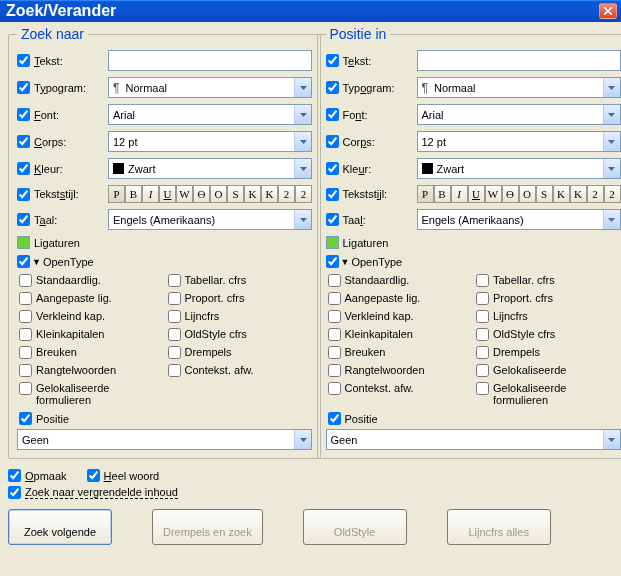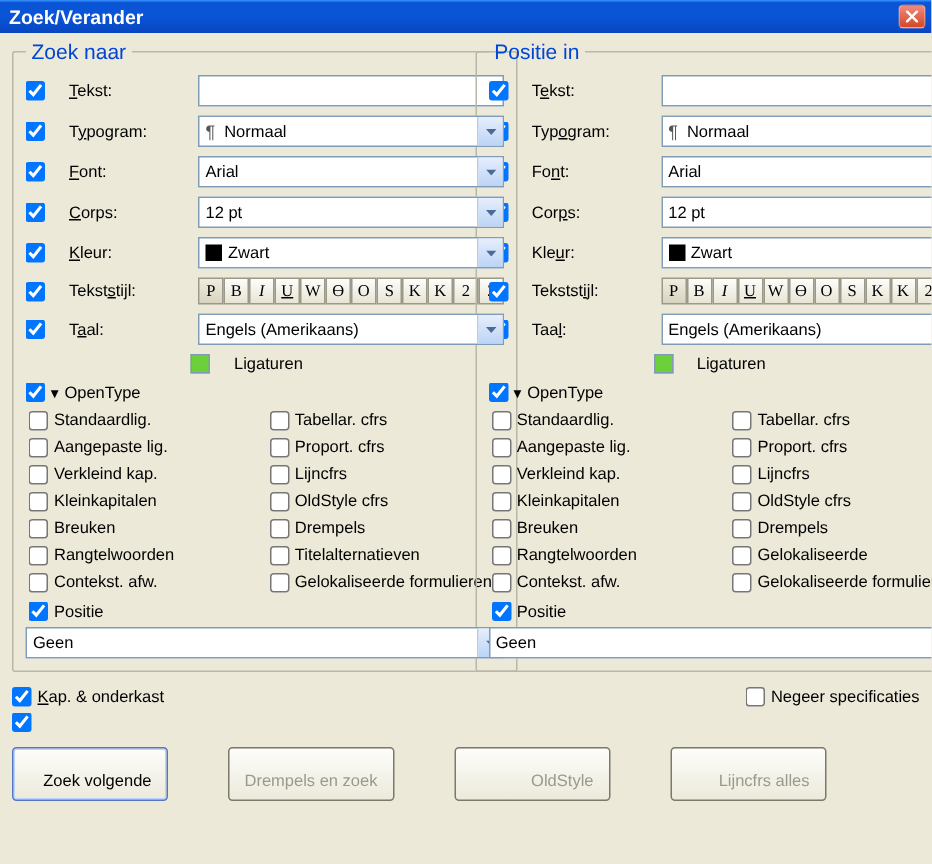--- a/index.html
+++ b/index.html
@@ -14,21 +14,21 @@
     overflow: hidden;
   }
   .titlebar {
     height: 22px;
     background: linear-gradient(to bottom,#3a95ff 0%,#0a54d6 8%,#0a54d6 50%,#0846c0 100%);
     color: #fff;
     display: flex;
     align-items: center;
     padding: 0 4px 0 6px;
     font-weight: bold;
-    font-size: 13px;
+    font-size: 16px;
   }
   .titlebar .spacer { flex:1; }
   .closebtn {
     width: 18px; height: 16px;
     background: linear-gradient(to bottom,#f08a7a,#d44828);
     border: 1px solid #fff4;
     border-radius: 3px;
     display:flex; align-items:center; justify-content:center;
     cursor:pointer;
   }
@@ -44,21 +44,21 @@
     border-radius: 2px;
     padding: 8px 8px 8px 8px;
     margin: 0 0 6px 0;
   }
   legend {
     color: #0046D5;
     padding: 0 4px;
     font-size: 14px;
   }
 
-  .row { display:flex; align-items:center; margin-bottom:6px; gap:16px;justify-content:center; }
+  .row { display:flex; align-items:center; margin-bottom:6px; gap:4px; }
   .chk {
     width: 13px; height: 13px;
     flex-shrink:0;
     margin:0;
   }
   .lab {
     color:#000;
     min-width: 70px;
     text-decoration: none;
   }
@@ -148,21 +148,20 @@
   button.btn {
     height: 36px;
     min-width: 104px;
     border: 1px solid #7a7a6a;
     background: linear-gradient(to bottom,#fdfdfb,#eceadb);
     border-radius: 3px;
     font-family: inherit;
     font-size: 11px;
     padding: 16px 10px;
     cursor:pointer;
-    text-align:right;
   }
   button.btn.primary {
     border: 1px solid #5577bb;
     box-shadow: inset 0 0 0 1px #bcd4ff;
   }
   button.btn:disabled { color:#9a9a8a; cursor:default; }
 </style>
 </head>
 <body>
 
@@ -328,24 +327,20 @@
         <div class="item">
               <input type="checkbox" class="chk" style="">
               <label>Drempels</label>
             </div>
         <div class="item">
               <input type="checkbox" class="chk" style="">
               <label>Rangtelwoorden</label>
             </div>
         <div class="item">
               <input type="checkbox" class="chk" style="">
-              <label>Titelalternatieven</label>
-            </div>
-        <div class="item">
-              <input type="checkbox" class="chk" style="">
               <label>Contekst. afw.</label>
             </div>
         <div class="item">
               <input type="checkbox" class="chk" style="">
               <label>Gelokaliseerde formulieren</label>
             </div>
       </div>
 
       <div class="posrow">
         <input type="checkbox" class="chk" checked="" style="">
@@ -543,31 +538,32 @@
             </div>
       </div>
     </fieldset>
   </div>
  </div>
 
  <div class="footer-row1">
    <div class="half">
      <div class="foot-item">
           <input type="checkbox" class="chk" checked="" style="">
-          <span class="lab"><span class="u">K</span>ap. &amp; onderkast</span>
-        </div>
-     <div class="foot-item" style="margin-left:auto">
-          <input type="checkbox" class="chk" style="">
-          <span class="lab">Negeer specificaties</span>
+          <span class="lab"><span class="u">O</span>pmaak</span>
+        </div>
+     <div class="foot-item">
+          <input type="checkbox" class="chk" checked="" style="">
+          <span class="lab"><span class="u">H</span>eel woord</span>
         </div>
    </div>
  </div>
 
  <div class="locked-row">
    <input type="checkbox" class="chk" checked="" style="">
+   <span class="locked-lab"><span class="u">Z</span>oek naar vergrendelde inhoud</span>
  </div>
 
  <div class="buttons">
    <button class="btn primary">Zoek volgende</button>
    <button class="btn" disabled="">Drempels en zoek</button>
    <button class="btn" disabled="">OldStyle</button>
    <button class="btn" disabled="">Lijncfrs alles</button>
  </div>
 
 </div>

